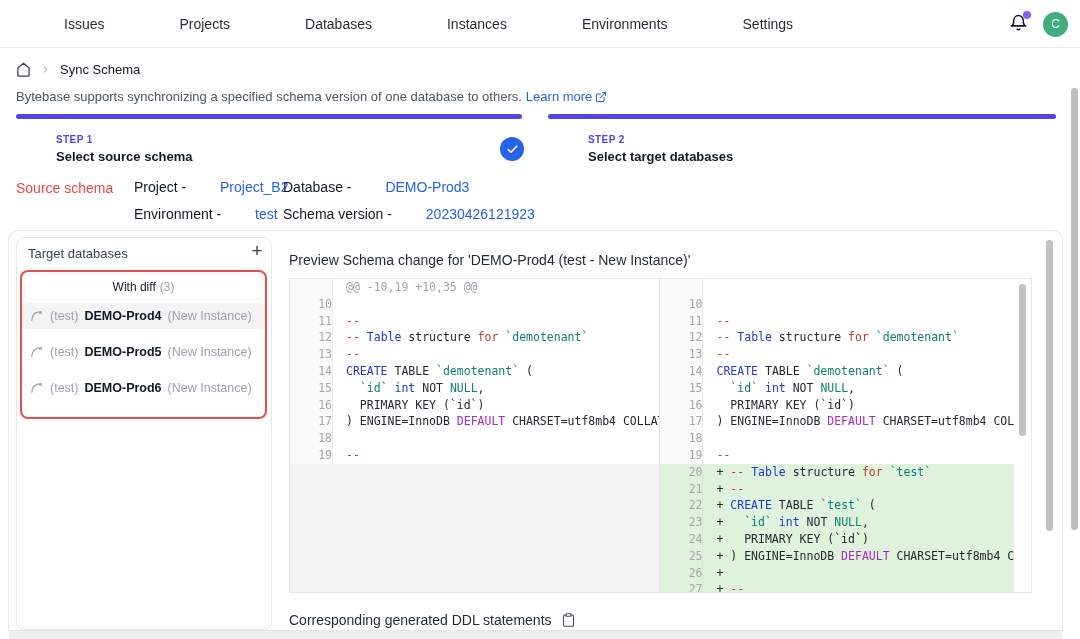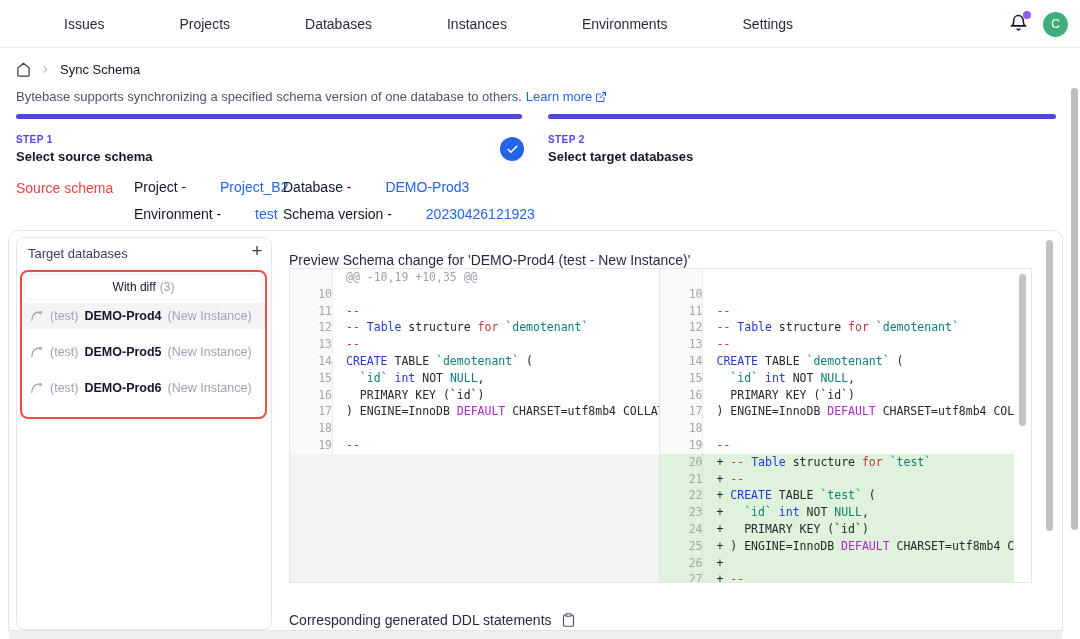--- a/index.html
+++ b/index.html
@@ -19,21 +19,21 @@
   
   .breadcrumb { position:absolute; left:16px; top:62px; display:flex; align-items:center; gap:9px;text-align:right; }
   .crumb-title { font-size:13px; color:#111827; }
   .intro { position:absolute; left:16px; top:89px; font-size:13px; color:#4b5563; display:flex; align-items:center; gap:4px; }
   .learn-more { color:var(--c-link,#2563eb); cursor:pointer; display:inline-flex; align-items:center; gap:3px;justify-content:space-between; }
 
   
   .bar { position:absolute; top:114px; height:5px; border-radius:3px; background:var(--c-accent,#5145e5); }
   .bar1 { left:16px; width:506px; }
   .bar2 { left:548px; width:508px; }
-  .step { position:absolute; top:134px; }
+  .step { position:absolute; top:134px;margin-left:40px; }
   .step1 { left:16px; } .step2 { left:548px; }
   .step-label { font-size:10px; font-weight:700; letter-spacing:.04em; color:var(--c-accent,#5145e5); }
   .step-title { font-size:13px; font-weight:600; color:#111827; margin-top:4px; }
   .check-circle { position:absolute; left:500px; top:137px; width:24px; height:24px; border-radius:50%; background:var(--c-check,#2563eb); display:flex; align-items:center; justify-content:center; }
 
   
   .source { position:absolute; left:16px; top:179px; display:flex; font-size:14px; }
   .source-label { width:118px; font-weight:500; color:#ef4444; padding-top:1px; }
   .source-grid { display:grid; grid-template-columns:149px auto; row-gap:11px; }
   .sfield { white-space:nowrap; color:#111827; }
@@ -53,21 +53,21 @@
   .tab .cnt { color:#9ca3af; }
   .db-list { position:absolute; left:22px; top:303px; width:243px; }
   .db-item { height:26px; margin-bottom:10px; display:flex; align-items:center; gap:6px; padding-left:8px; font-size:12.5px; border-radius:4px; cursor:pointer; white-space:nowrap; }
   .db-item.selected { background:#f4f4f5; }
   .db-env, .db-suffix { color:#9ca3af; }
   .db-name { color:#111827; font-weight:600; }
 
   
   .preview-title { position:absolute; left:289px; top:252px; font-size:14px; color:#1f2937; }
 
-  .editor { position:absolute; left:289px; top:268px; width:743px; height:315px; border:1px solid #e5e7eb; background:#fff; display:flex; font-family:"DejaVu Sans Mono", monospace; font-size:11.5px; }
+  .editor { position:absolute; left:289px; top:278px; width:743px; height:315px; border:1px solid #e5e7eb; background:#fff; display:flex; font-family:"DejaVu Sans Mono", monospace; font-size:11.5px; }
   .pane { display:flex; flex-direction:column; overflow:hidden; }
   .pane-left { width:370px; }
   .pane-right { width:355px; border-left:1px solid #e2e4e7; }
   .code-row { display:flex; height:16.8px; flex:0 0 16.8px; line-height:16.8px; white-space:pre; }
   .gut { width:43px; flex:0 0 43px; text-align:right; color:#a6a6a6; background:#fafafa; border-right:1px solid #ececec; }
   .code { padding-left:13px; overflow:hidden; }
   .code-row.add { background:var(--c-add_bg,#dff2db); }
   .code-row.add .gut { background:transparent; border-right-color:#d9e8d5; }
   .filler-left { flex:1; background:var(--c-filler,#f3f3f3); }
   .filler-right { flex:1; background:var(--c-add_bg,#dff2db); }

